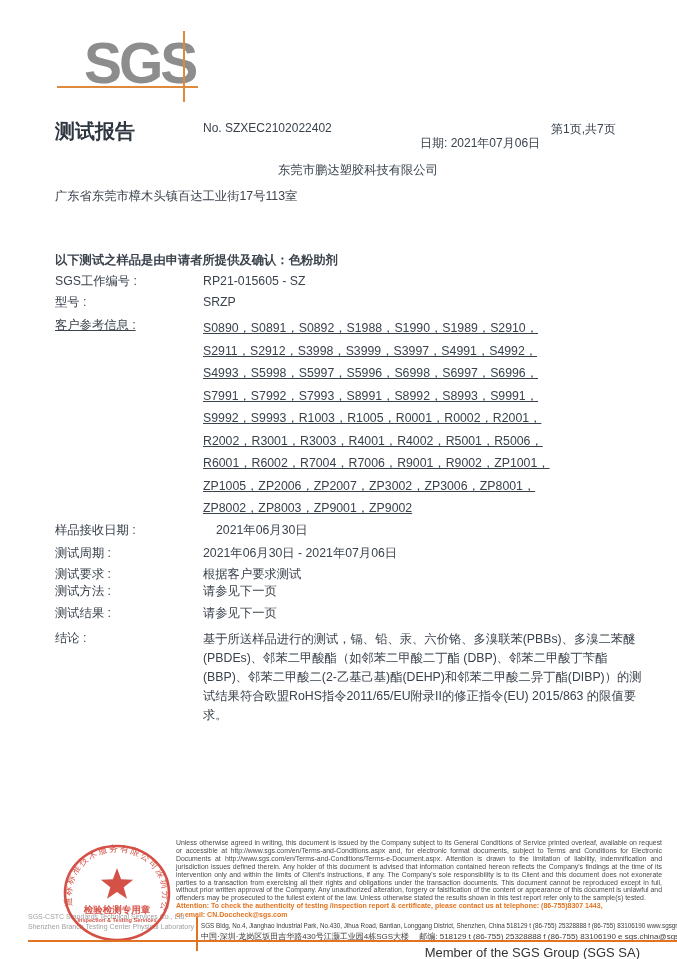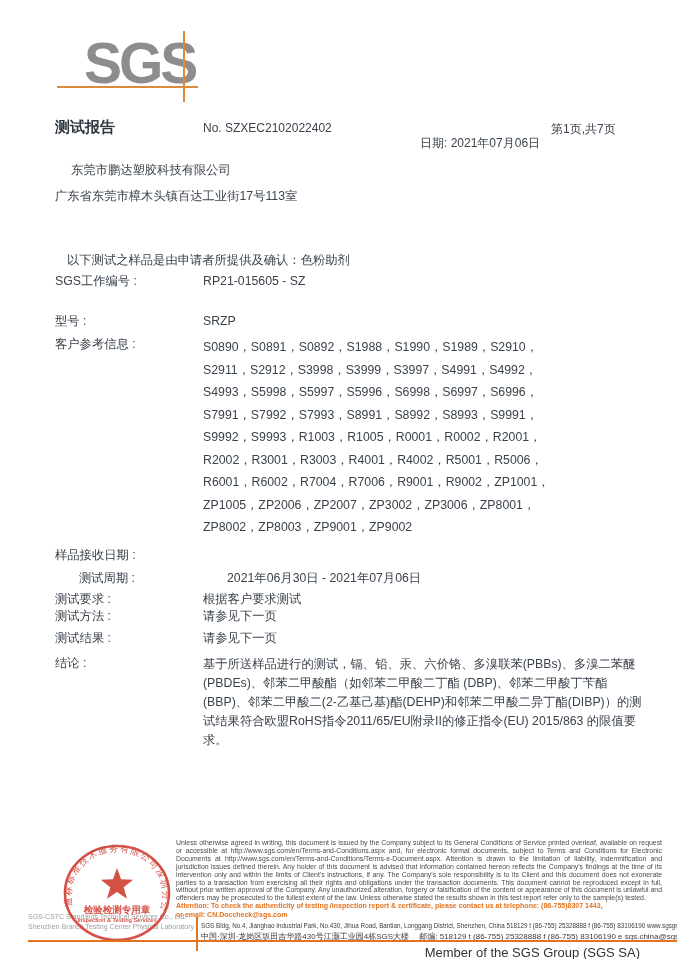--- a/index.html
+++ b/index.html
@@ -5,37 +5,37 @@
   html,body{margin:0;padding:0;background:#e9e9e9;}
   .page{
     position:relative;width:677px;height:959px;margin:0 auto;background:#ffffff;
     font-family:"Liberation Sans","DejaVu Sans",sans-serif;color:#3a424c;overflow:hidden;
   }
   
   .logo-text{position:absolute;left:84px;top:40px;font-size:57px;line-height:47px;
     font-weight:bold;letter-spacing:-3px;color:#8d8d8d;}
   .logo-vline{position:absolute;left:183px;top:31px;width:2px;height:71px;background:#dd8a3e;}
   .logo-hline{position:absolute;left:57px;top:86px;width:141px;height:2px;background:#dd8a3e;}
-  .report-title{position:absolute;left:55px;top:118px;font-size:15px;font-weight:bold;color:#2e3640;}
+  .report-title{position:absolute;left:55px;top:118px;font-size:20px;font-weight:bold;color:#2e3640;}
   .report-no{position:absolute;left:203px;top:121px;font-size:12px;}
   .report-date{position:absolute;left:420px;top:135px;font-size:12px;}
   .report-page{position:absolute;left:551px;top:121px;font-size:12px;}
   
   .body{position:absolute;left:55px;top:162px;width:590px;font-size:12.3px;line-height:16px;}
-  .applicant-name{margin:0 0 10px 16px;}
+  .applicant-name{margin:0 0 10px 16px;text-align:center;}
   .applicant-address{margin:0 0 48px 0;}
-  .intro{margin:0 0 5px 12px;}
+  .intro{margin:0 0 5px 0;font-weight:bold;}
   .row{display:grid;grid-template-columns:148px 1fr;}
   .row .val{white-space:pre-line;}
-  .r-job{margin-bottom:24px;}
+  .r-job{margin-bottom:5px;}
   .r-model{margin-bottom:7px;}
-  .r-clientref{margin-bottom:8px;}
+  .r-clientref{margin-bottom:2px;text-decoration:underline;}
   .r-clientref .val{line-height:22.5px;}
   .r-received{margin-bottom:7px;gap:13px;}
-  .r-period{margin-bottom:5px;margin-left:24px;}
+  .r-period{margin-bottom:5px;}
   .r-requirement{margin-bottom:1px;}
   .r-method{margin-bottom:6px;}
   .r-result{margin-bottom:9px;}
   .r-conclusion .val{line-height:19px;}
   
   .legal{position:absolute;left:176px;top:839px;width:486px;font-size:6.9px;line-height:7.9px;
     color:#4a4a4a;text-align:justify;}
   .attention{position:absolute;left:176px;top:902px;width:486px;font-size:7px;line-height:8.6px;
     color:#e2731f;font-weight:bold;white-space:pre-line;}
   .addr{position:absolute;left:201px;top:921px;width:462px;}
@@ -82,20 +82,21 @@
 S4993，S5998，S5997，S5996，S6998，S6997，S6996，
 S7991，S7992，S7993，S8991，S8992，S8993，S9991，
 S9992，S9993，R1003，R1005，R0001，R0002，R2001，
 R2002，R3001，R3003，R4001，R4002，R5001，R5006，
 R6001，R6002，R7004，R7006，R9001，R9002，ZP1001，
 ZP1005，ZP2006，ZP2007，ZP3002，ZP3006，ZP8001，
 ZP8002，ZP8003，ZP9001，ZP9002</div>
     </div>
     <div class="row r-received">
       <div class="lbl">样品接收日期 :</div>
+      <div class="val">2021年06月30日</div>
     </div>
     <div class="row r-period">
       <div class="lbl">测试周期 :</div>
       <div class="val">2021年06月30日 - 2021年07月06日</div>
     </div>
     <div class="row r-requirement">
       <div class="lbl">测试要求 :</div>
       <div class="val">根据客户要求测试</div>
     </div>
     <div class="row r-method">

